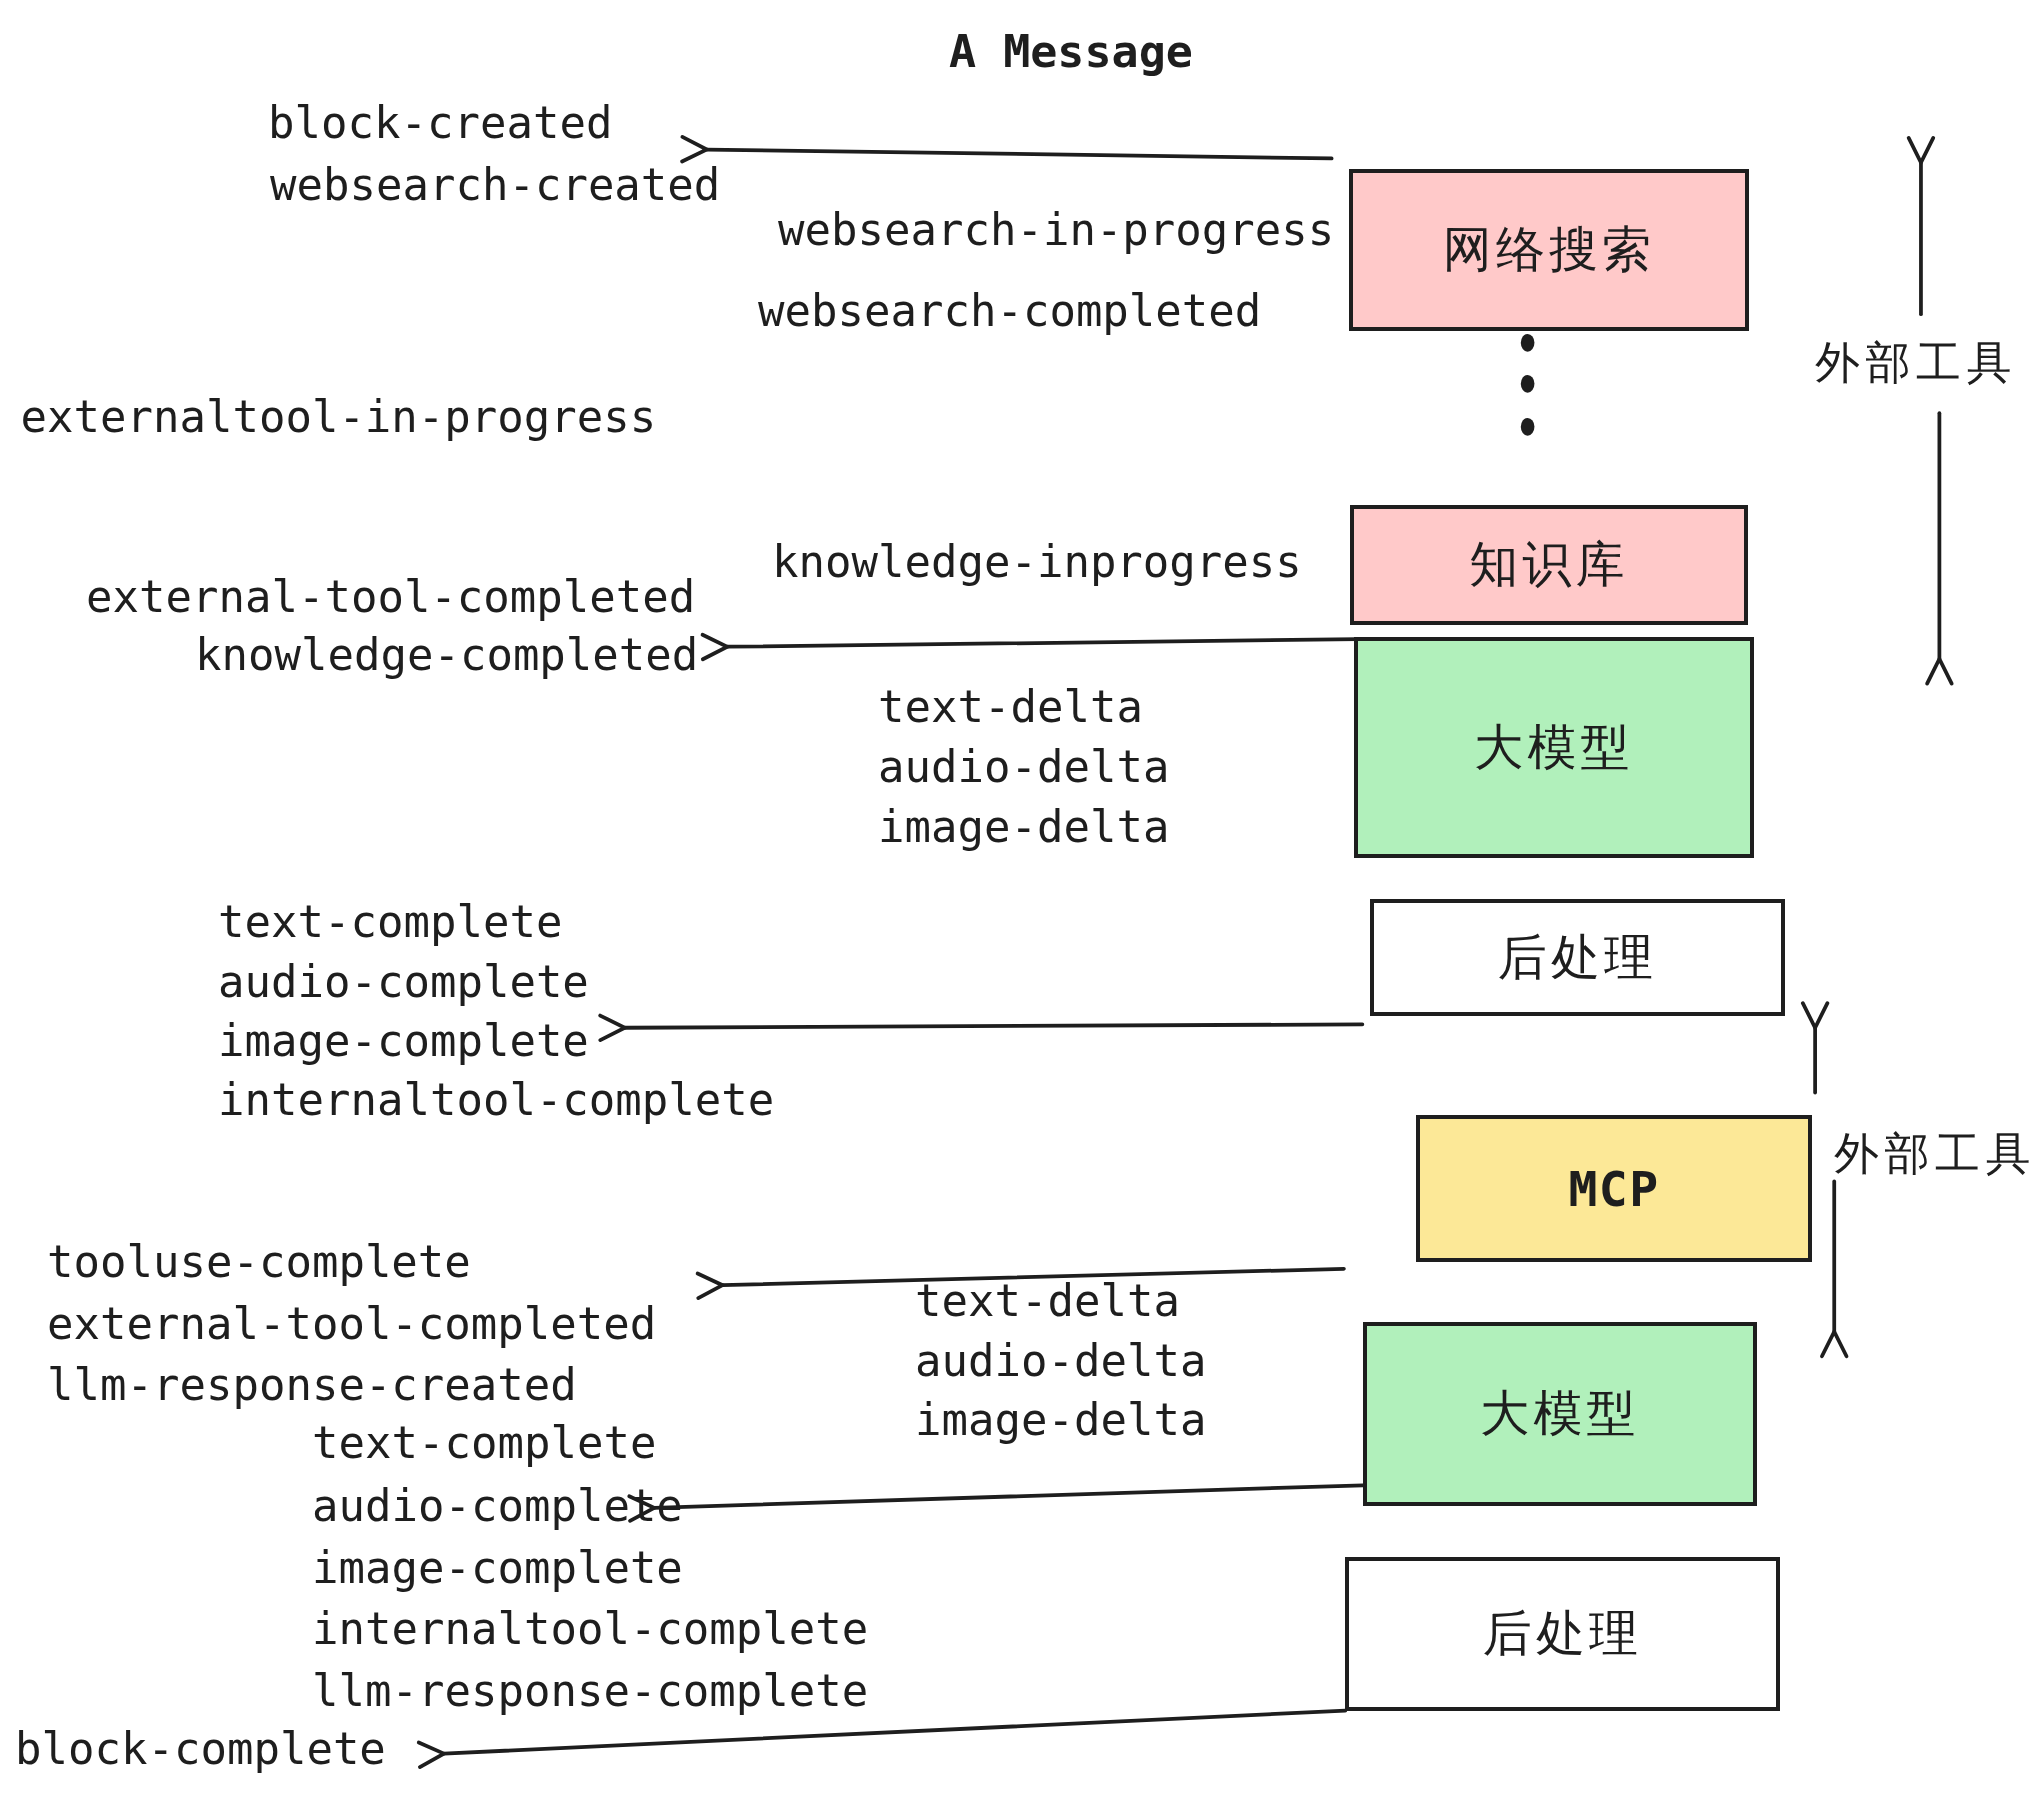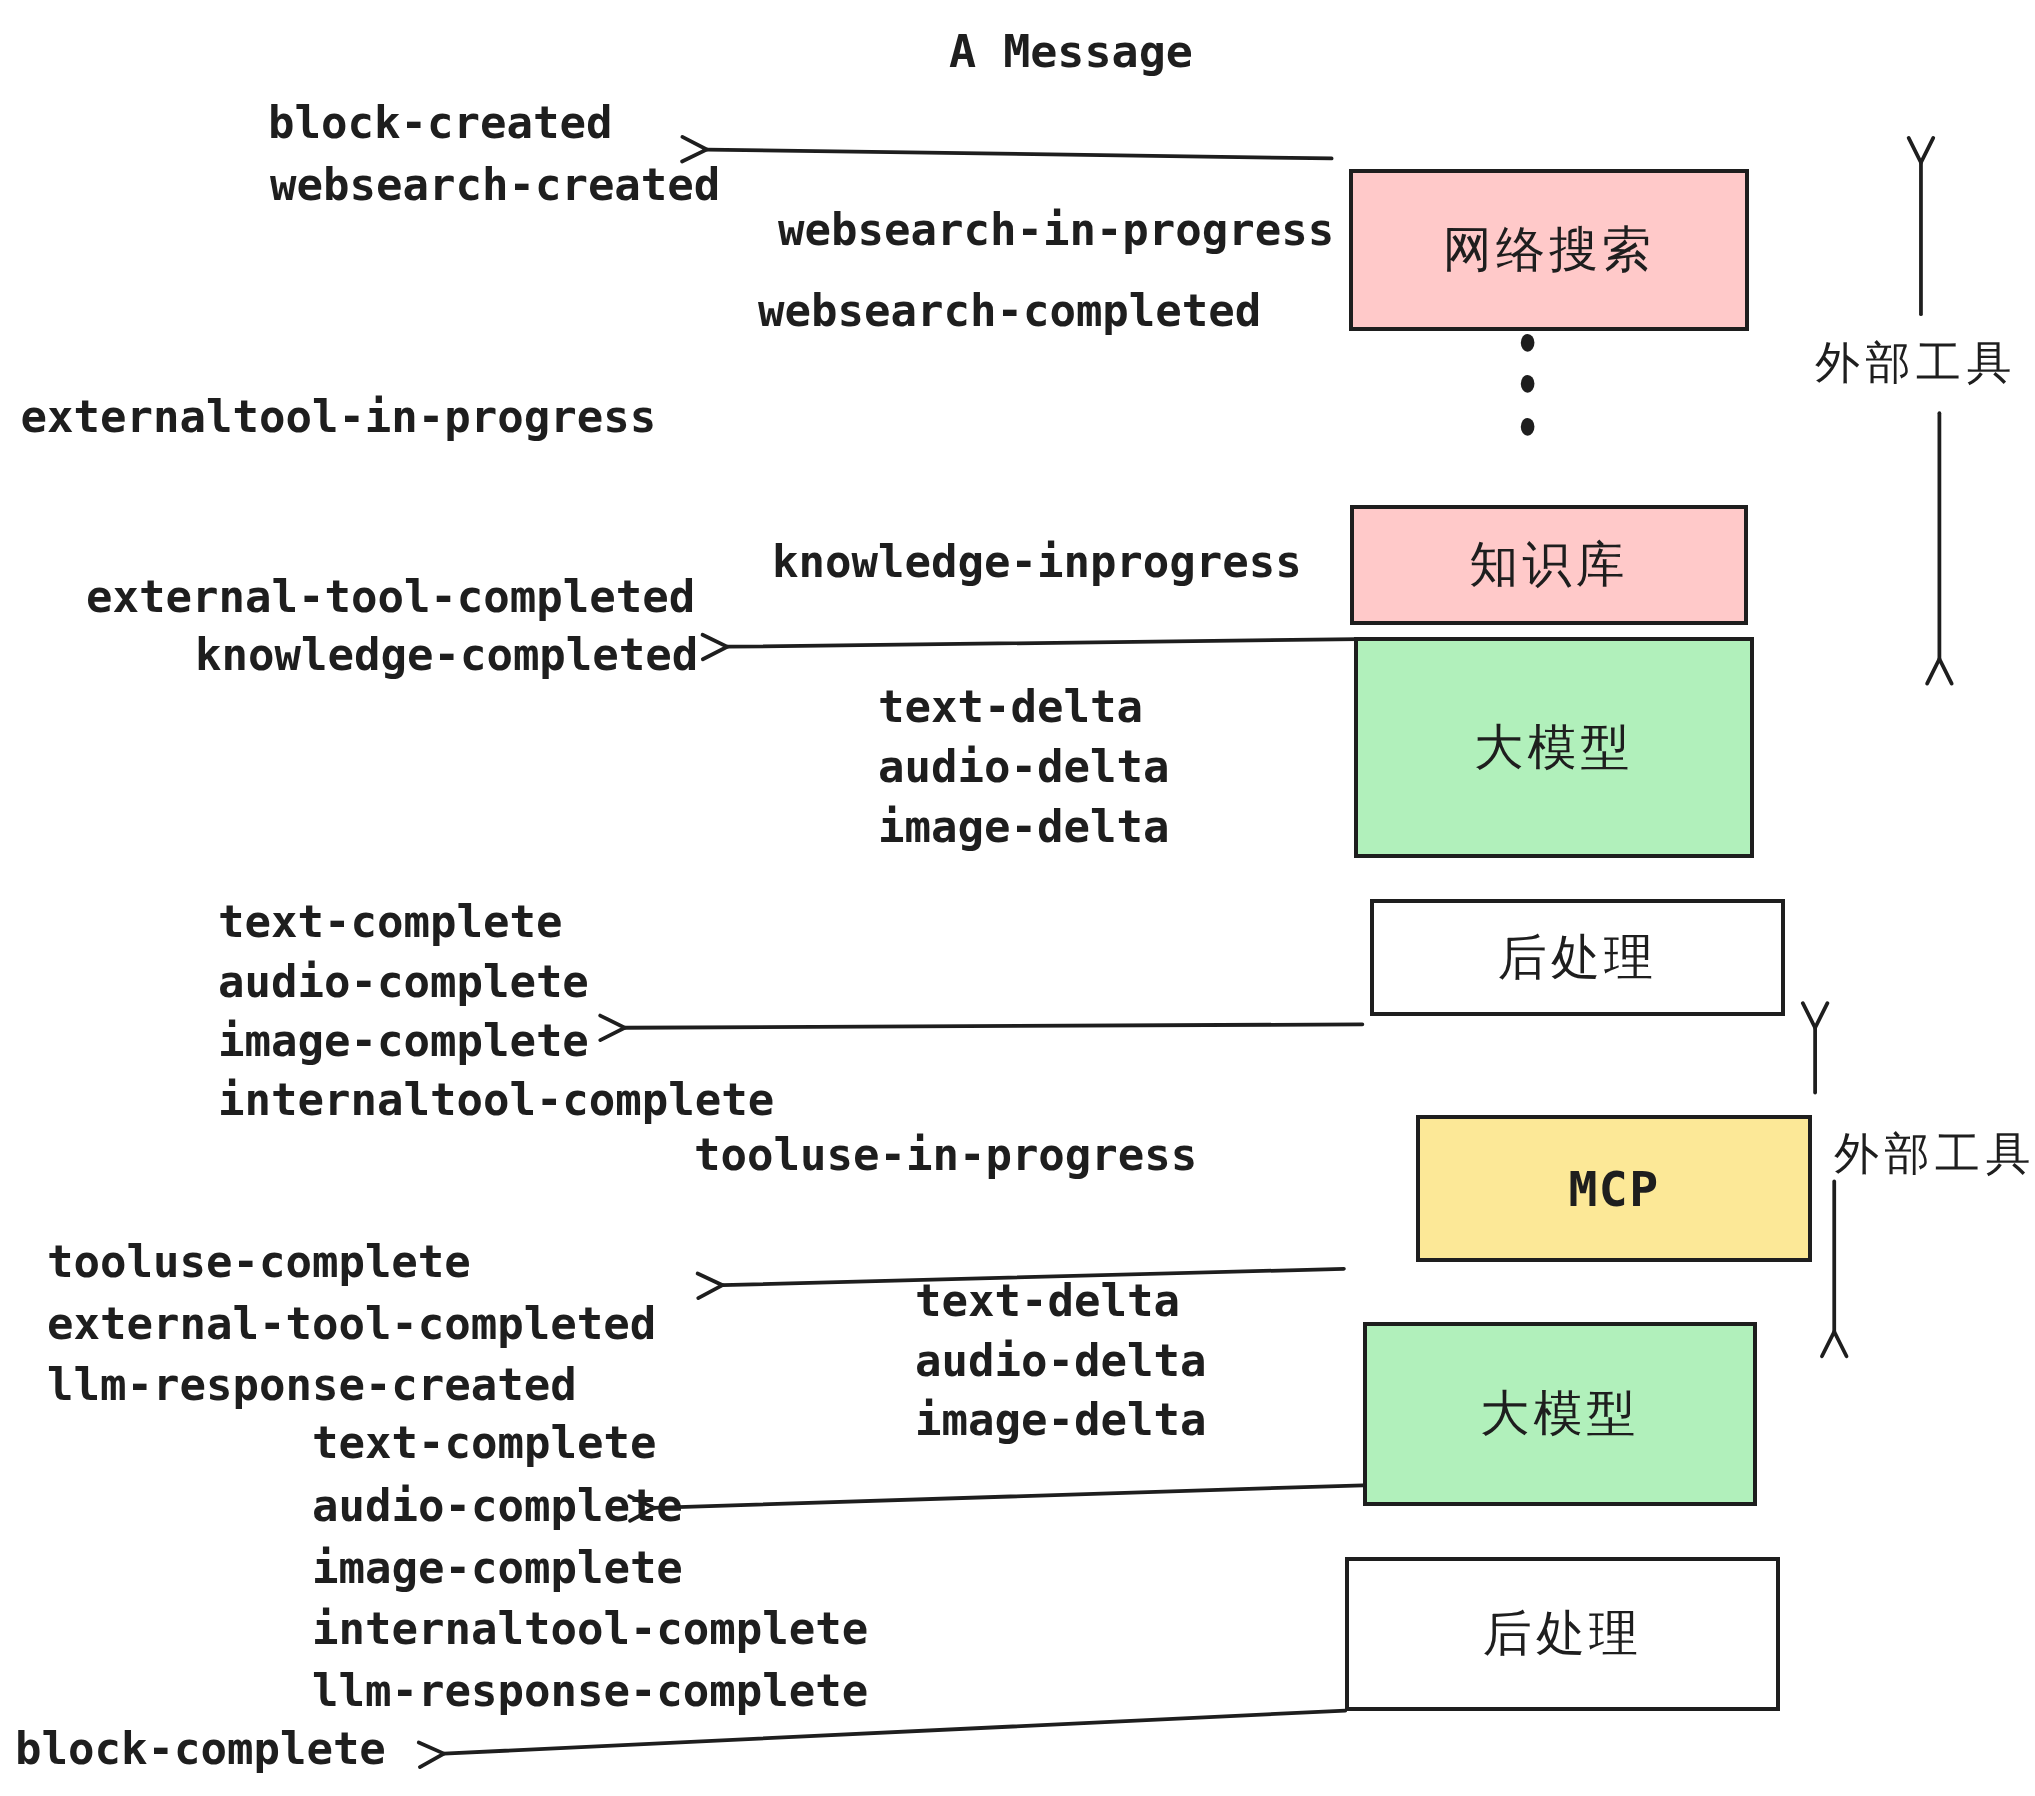--- a/index.html
+++ b/index.html
@@ -4,21 +4,21 @@
 <style>
   :root{
     --pink:#FFC9C9; --green:#B1F0BB; --yellow:#FCE897; --white:#FFFFFF; --ink:#1E1E1E; --bg:#FFFFFF;
   }
   html,body{margin:0;padding:0;background:var(--bg);}
   #canvas{
     position:relative; width:2035px; height:1796px; background:var(--bg);
     font-family:"DejaVu Sans Mono", monospace; color:var(--ink); overflow:hidden;
   }
   .evt{
-    position:absolute; font-size:44px; line-height:61px; font-weight:700;
+    position:absolute; font-size:44px; line-height:61px; font-weight:400;
     white-space:nowrap; color:var(--ink);
   }
   .title{
     position:absolute; font-size:45px; font-weight:700; line-height:61px; white-space:nowrap;
   }
   .box{
     position:absolute; box-sizing:border-box; border:4.1px solid var(--ink);
     display:flex; align-items:center; justify-content:center;
     font-family:"DejaVu Sans","Liberation Sans",sans-serif;
     font-size:49px; font-weight:500; letter-spacing:4.1px; color:var(--ink);
@@ -50,21 +50,20 @@
   <div class="evt" style="left:772px; top:531px;">knowledge-inprogress</div>
   <div class="evt" style="left:86px;  top:566px;">external-tool-completed</div>
   <div class="evt" style="left:195px;  top:624px;">knowledge-completed</div>
   <div class="evt" style="left:878px; top:676px;">text-delta</div>
   <div class="evt" style="left:878px; top:736px;">audio-delta</div>
   <div class="evt" style="left:878px; top:796px;">image-delta</div>
   <div class="evt" style="left:218px;  top:891px;">text-complete</div>
   <div class="evt" style="left:218px;  top:951px;">audio-complete</div>
   <div class="evt" style="left:218px;  top:1010px;">image-complete</div>
   <div class="evt" style="left:218px;  top:1069px;">internaltool-complete</div>
-  <div class="evt" style="left:694px; top:1124px;">tooluse-in-progress</div>
   <div class="evt" style="left:47px;   top:1231px;">tooluse-complete</div>
   <div class="evt" style="left:47px;   top:1293px;">external-tool-completed</div>
   <div class="evt" style="left:47px;   top:1354px;">llm-response-created</div>
   <div class="evt" style="left:915px; top:1270px;">text-delta</div>
   <div class="evt" style="left:915px; top:1330px;">audio-delta</div>
   <div class="evt" style="left:915px; top:1389px;">image-delta</div>
   <div class="evt" style="left:312px;  top:1412px;">text-complete</div>
   <div class="evt" style="left:312px;  top:1475px;">audio-complete</div>
   <div class="evt" style="left:312px;  top:1537px;">image-complete</div>
   <div class="evt" style="left:312px;  top:1598px;">internaltool-complete</div>

